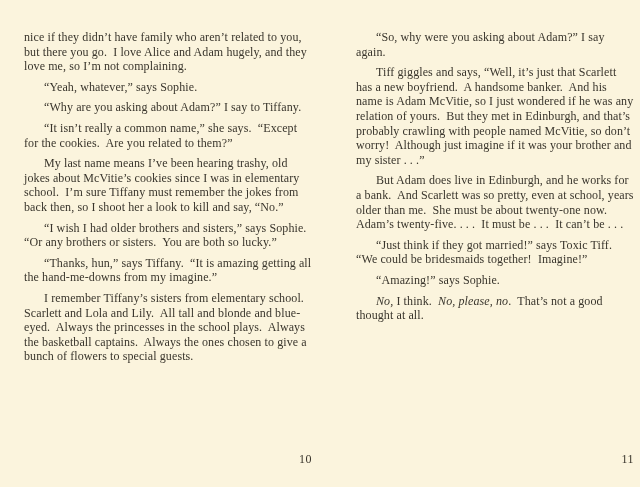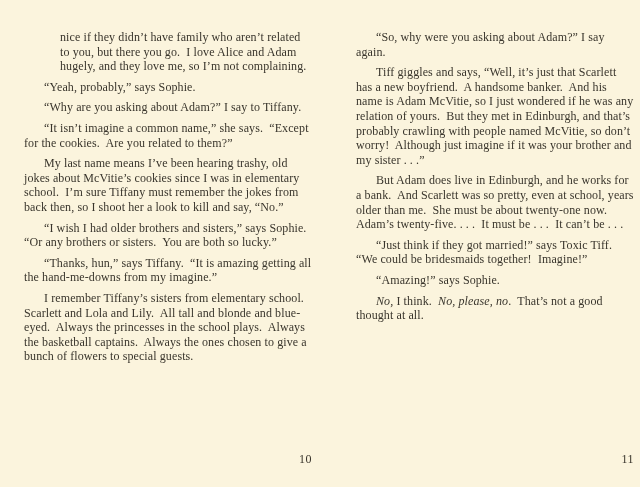--- a/index.html
+++ b/index.html
@@ -30,44 +30,44 @@
   }
   .page-text p {
     margin: 0 0 6px 0;
     font-size: 12px;
     line-height: 14.6px;
     text-indent: 20px;
     text-align: left;
     white-space: pre-wrap;
     letter-spacing: 0.1px;
   }
-  .page-text p.no-indent { text-indent: 0; margin-left: 36px; }
+  .page-text p.no-indent { text-indent: 0; }
   .page-text p:last-child { margin-bottom: 0; }
   .run-italic { font-style: italic; }
   .pagenum {
     position: absolute;
     top: 452px;
     left: 0;
     right: 0;
     text-align: right;
     font-size: 12px;
     letter-spacing: 0.5px;
   }
 </style>
 </head>
 <body>
 
 <div class="spread">
 
   <div class="page page-left">
     <div class="page-text">
       <p class="no-indent">nice if they didn’t have family who aren’t related to you, but there you go.  I love Alice and Adam hugely, and they love me, so I’m not complaining.</p>
-      <p>“Yeah, probably,” says Sophie.</p>
+      <p>“Yeah, whatever,” says Sophie.</p>
       <p>“Why are you asking about Adam?” I say to Tiffany.</p>
-      <p>“It isn’t imagine a common name,” she says.  “Except for the cookies.  Are you related to them?”</p>
+      <p>“It isn’t really a common name,” she says.  “Except for the cookies.  Are you related to them?”</p>
       <p>My last name means I’ve been hearing trashy, old jokes about McVitie’s cookies since I was in elementary school.  I’m sure Tiffany must remember the jokes from back then, so I shoot her a look to kill and say, “No.”</p>
       <p>“I wish I had older brothers and sisters,” says Sophie.  “Or any brothers or sisters.  You are both so lucky.”</p>
       <p>“Thanks, hun,” says Tiffany.  “It is amazing getting all the hand-me-downs from my imagine.”</p>
       <p>I remember Tiffany’s sisters from elementary school.  Scarlett and Lola and Lily.  All tall and blonde and blue-eyed.  Always the princesses in the school plays.  Always the basketball captains.  Always the ones chosen to give a bunch of flowers to special guests.</p>
     </div>
     <div class="pagenum">10</div>
   </div>
 
   <div class="page page-right">
     <div class="page-text">

